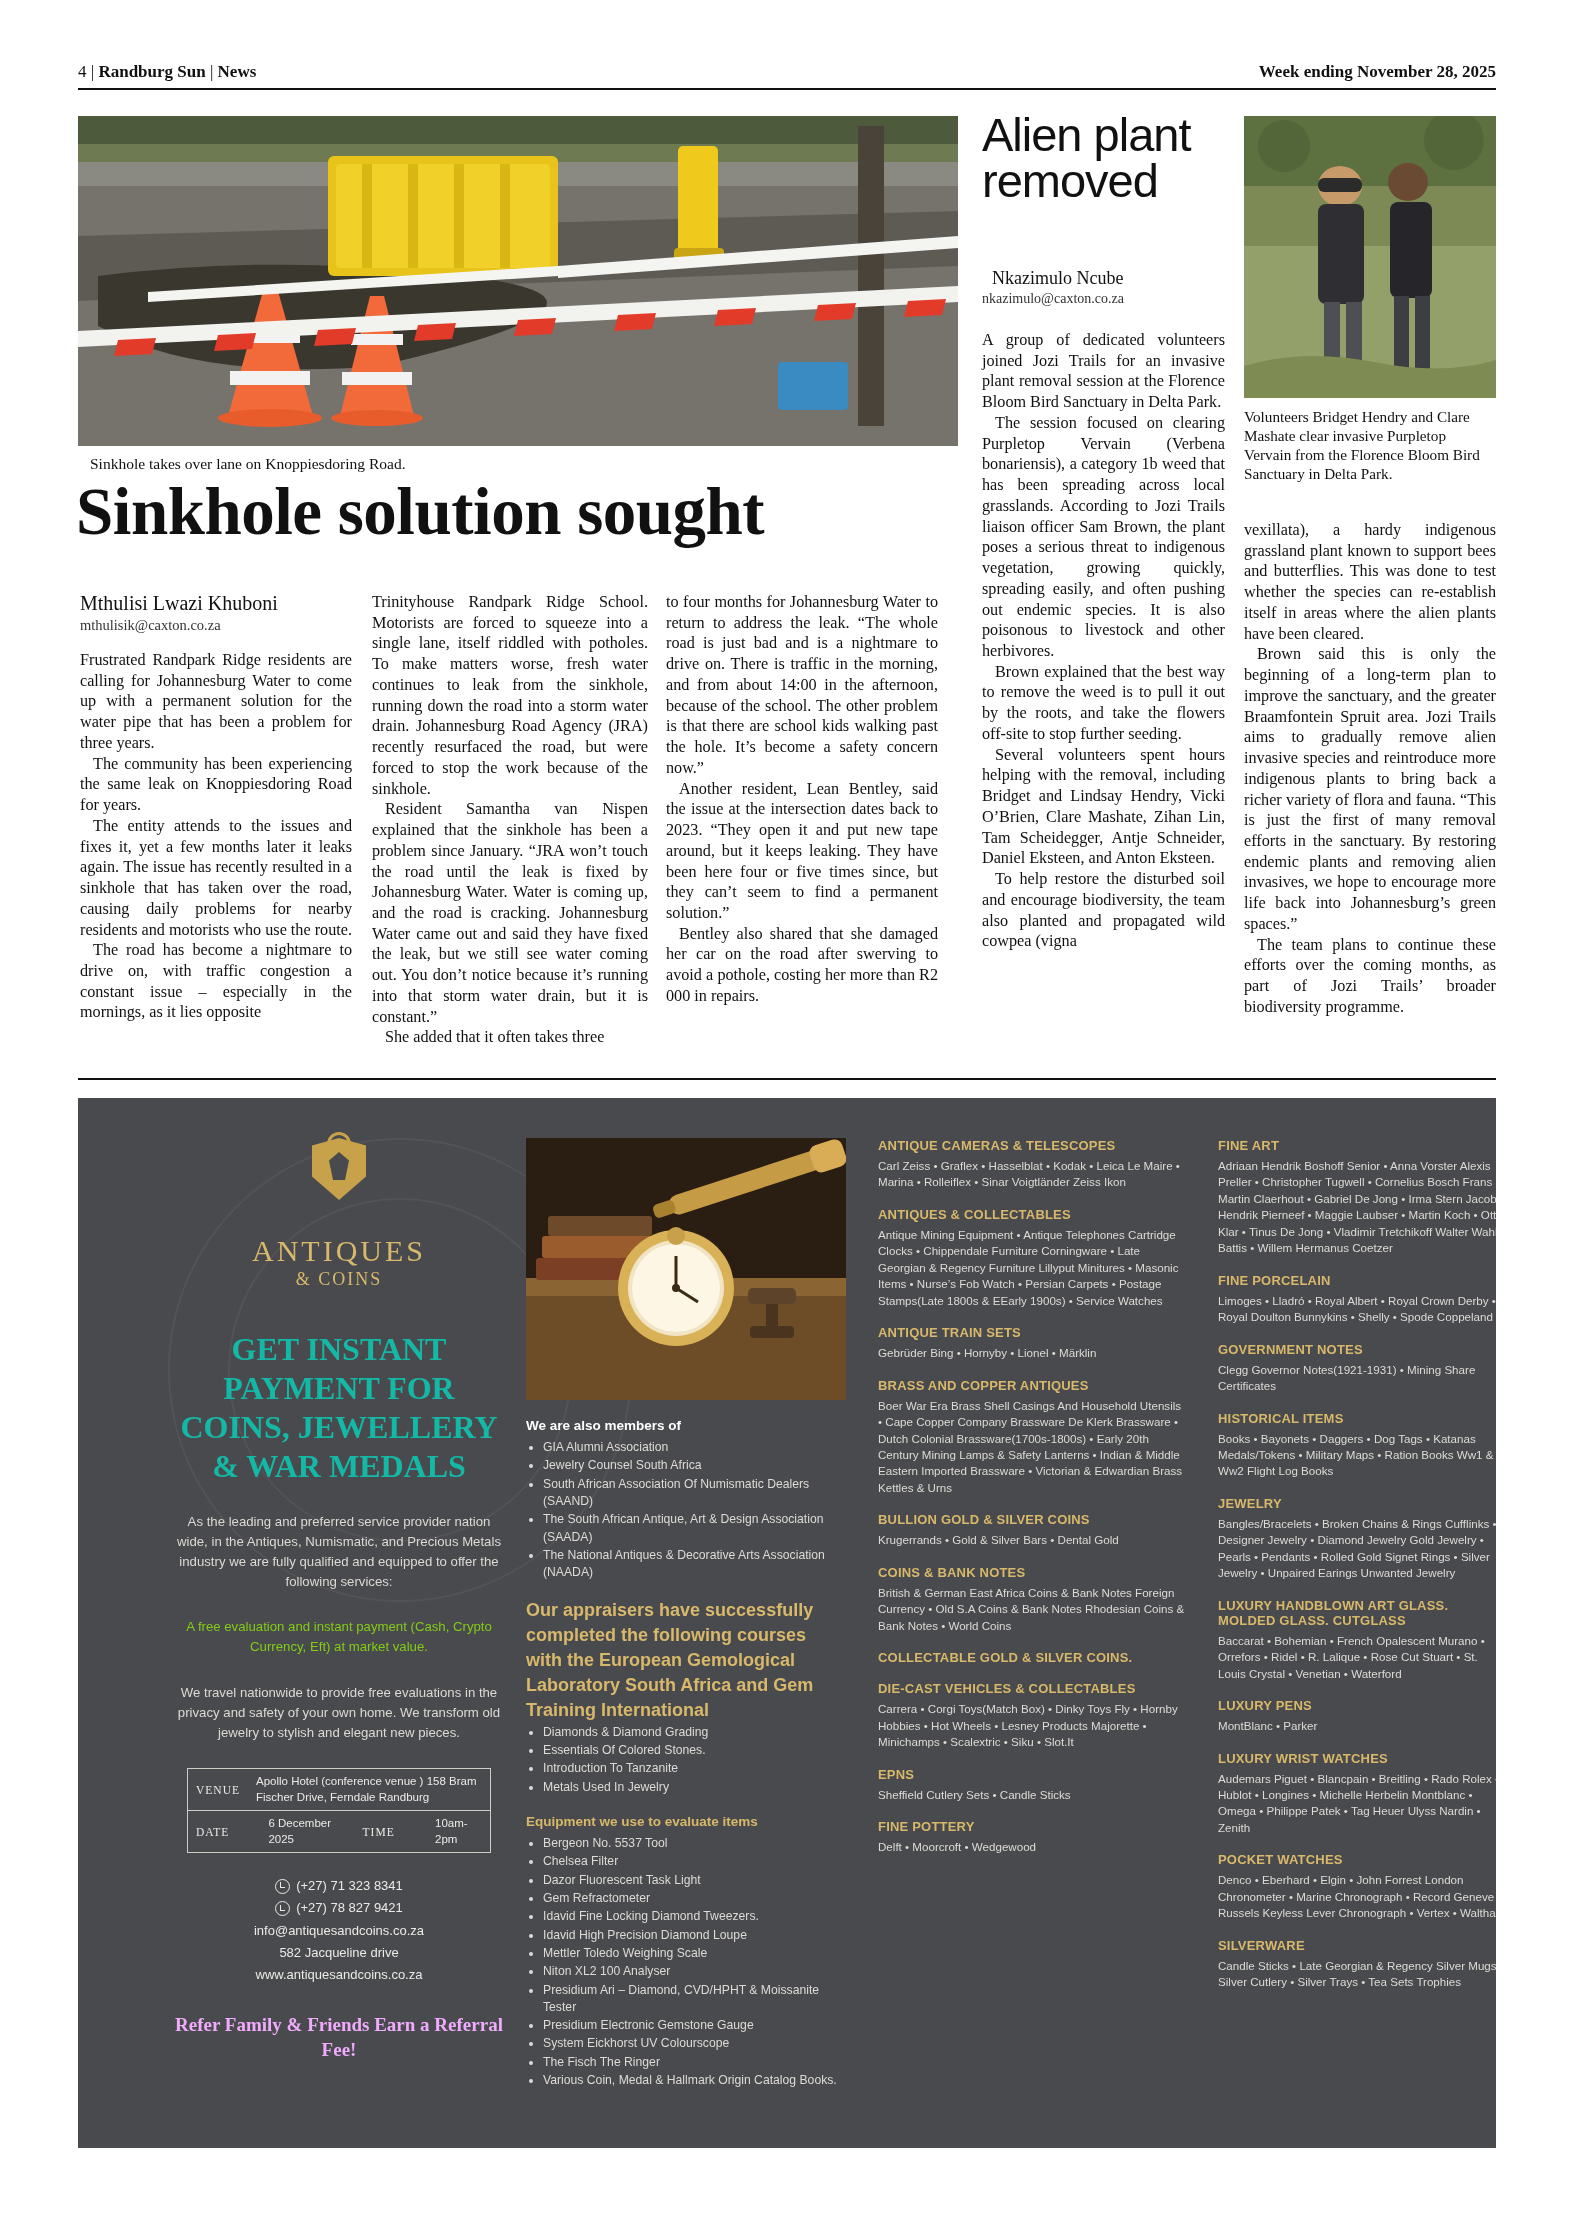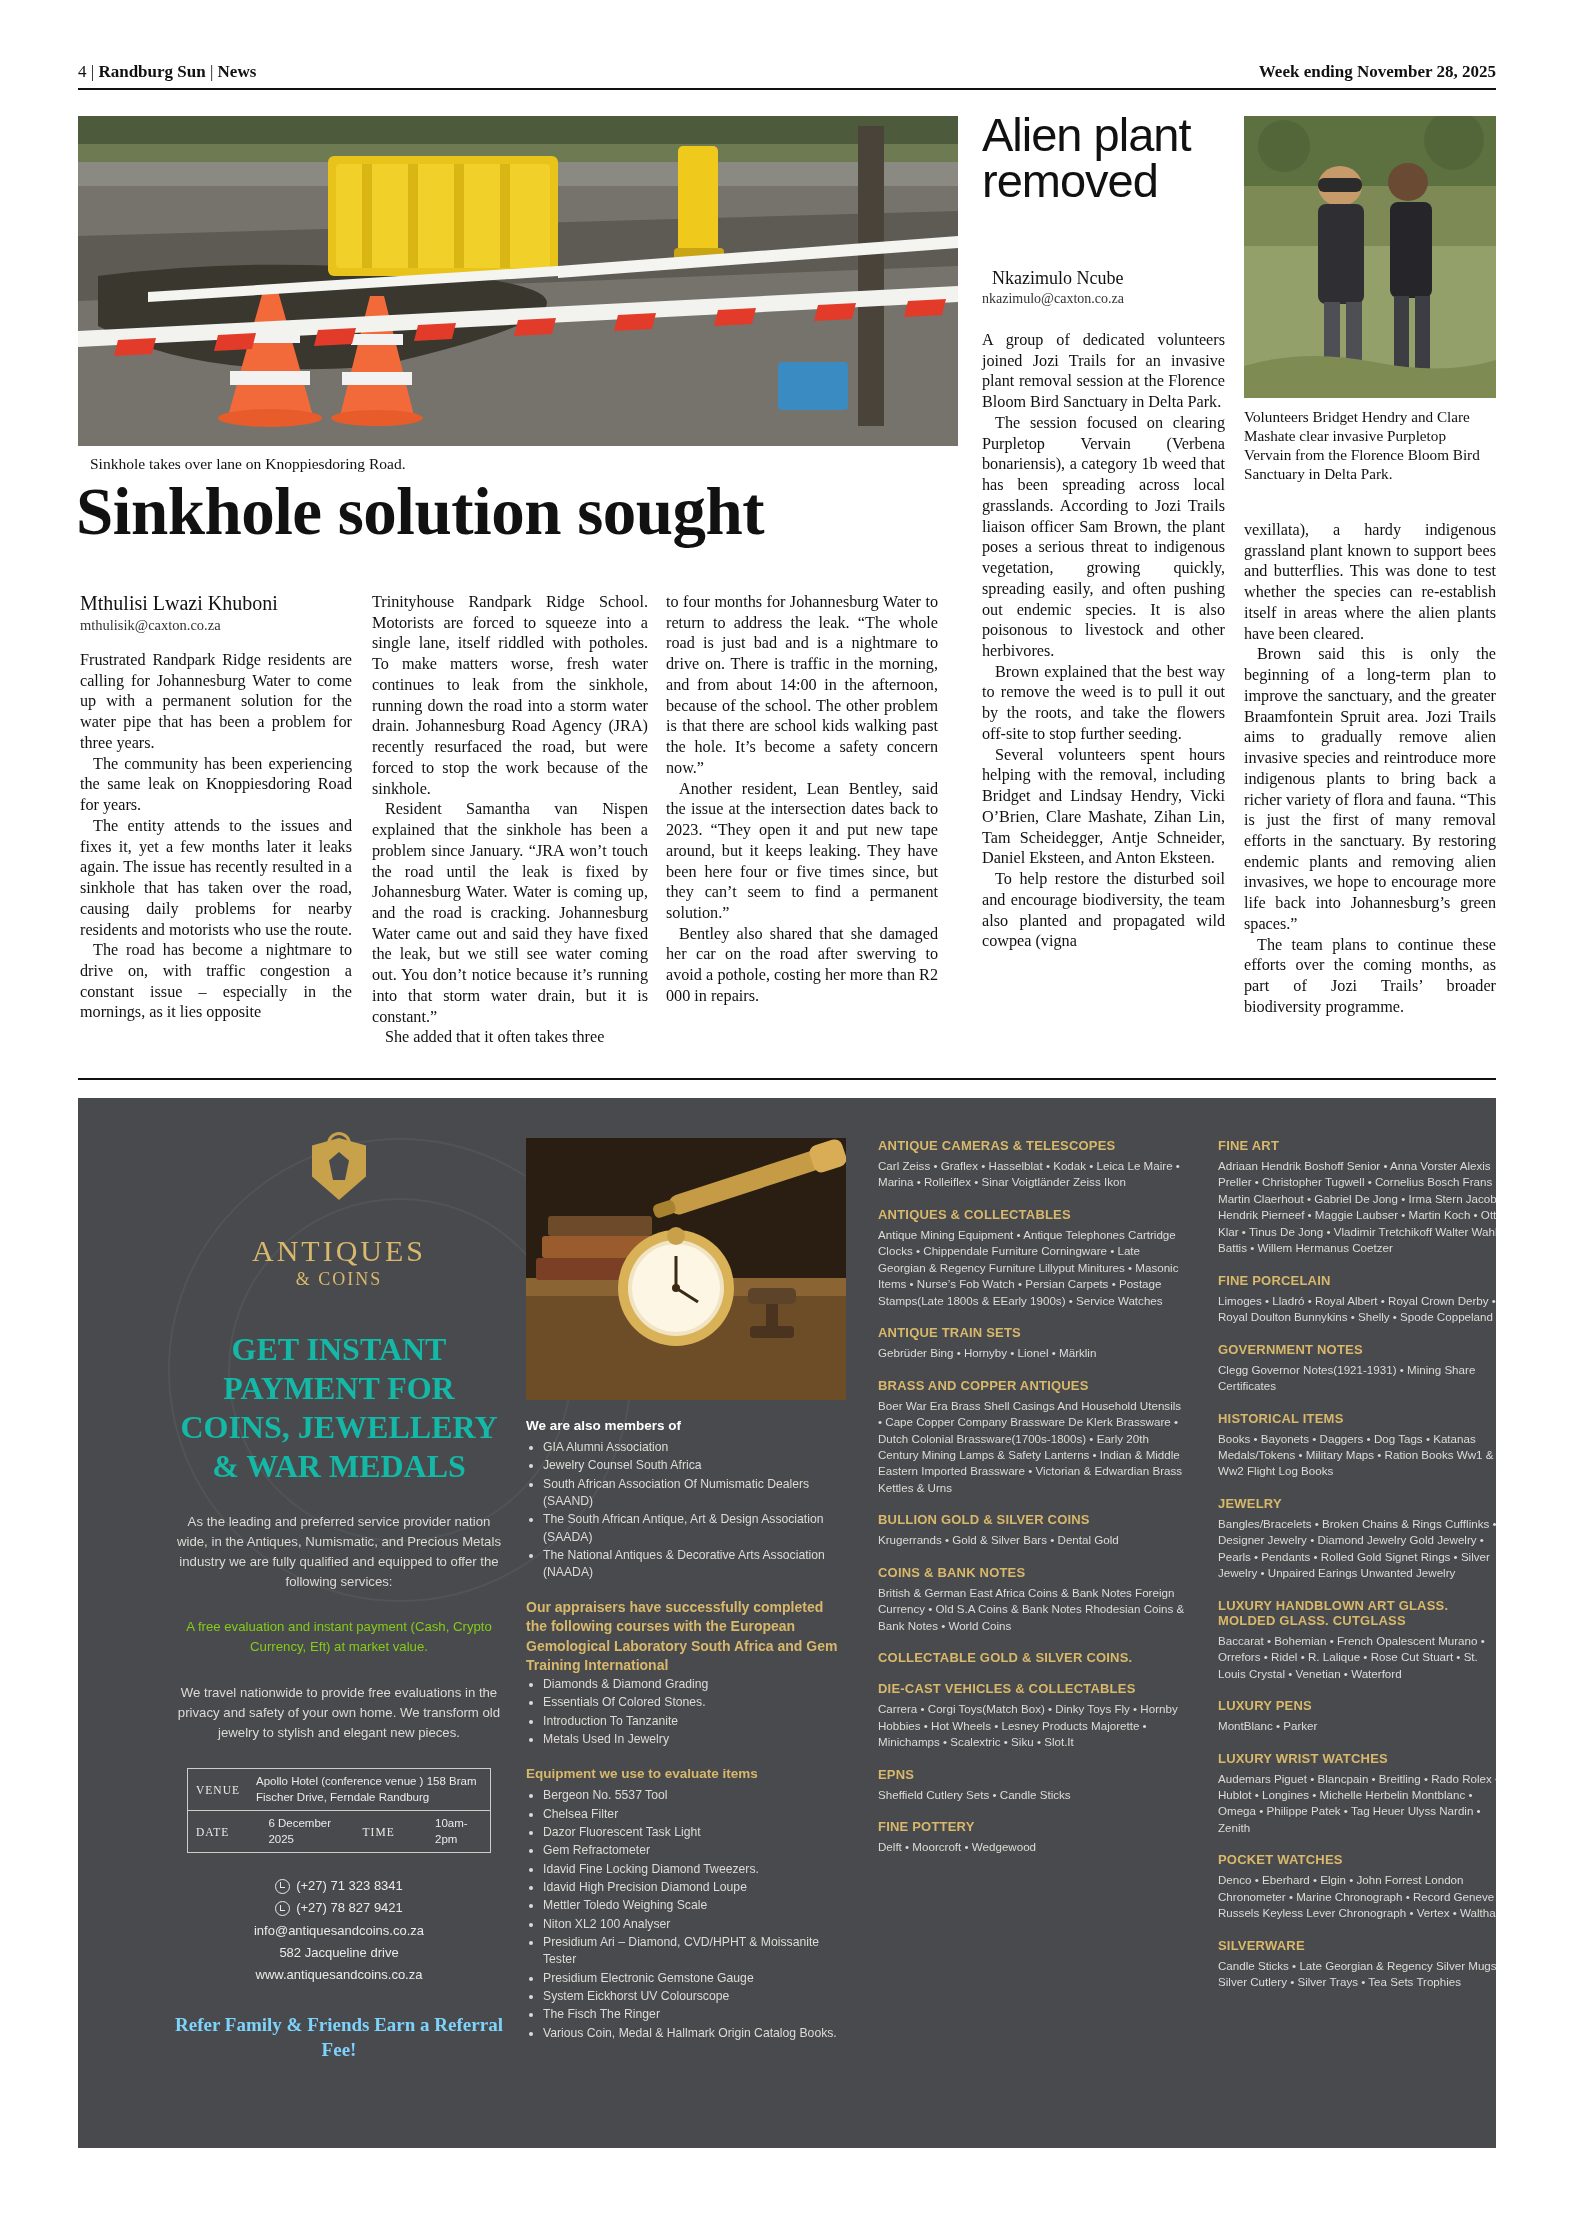--- a/index.html
+++ b/index.html
@@ -159,35 +159,35 @@
   .ph-icon{
     display:inline-block;width:13px;height:13px;border:1.3px solid #eceae6;border-radius:50%;
     position:relative;
   }
   .ph-icon:after{
     content:"";position:absolute;left:4px;top:2.5px;width:4px;height:5px;
     border-left:1.3px solid #eceae6;border-bottom:1.3px solid #eceae6;
   }
   .refer{
     margin-top:26px;font-family:"Liberation Serif", serif;
-    font-size:19px;line-height:1.35;color:#7dd3fc;font-weight:bold;
+    font-size:19px;line-height:1.35;color:#f0abfc;font-weight:bold;
   }
 
   
   .ad-mid{position:absolute;left:448px;top:40px;width:320px;z-index:2;}
   .ad-photo{
     width:320px;height:262px;overflow:hidden;background:#8a6a3a;
   }
   .mid-h{
     font-size:13.5px;font-weight:bold;color:#fff;margin-top:18px;margin-bottom:6px;
   }
   .mid-h.gold{color:#d8b86a;}
   ul.adlist{margin:0;padding-left:17px;list-style:disc;}
   ul.adlist li{font-size:12.2px;line-height:1.42;color:#dedbd6;margin-bottom:1px;}
-  .mid-p{font-size:14px;line-height:1.4;color:#d8b86a;font-weight:bold;margin-top:16px;}
+  .mid-p{font-size:18px;line-height:1.4;color:#d8b86a;font-weight:bold;margin-top:16px;}
 
   
   .cat{position:absolute;z-index:2;}
   .cat3{left:800px;top:40px;width:310px;}
   .cat4{left:1140px;top:40px;width:290px;}
   .cat-h{
     font-size:13px;font-weight:bold;color:#d8b86a;letter-spacing:0.2px;
     margin-top:16px;margin-bottom:5px;text-transform:uppercase;
   }
   .cat-h:first-child{margin-top:0;}

